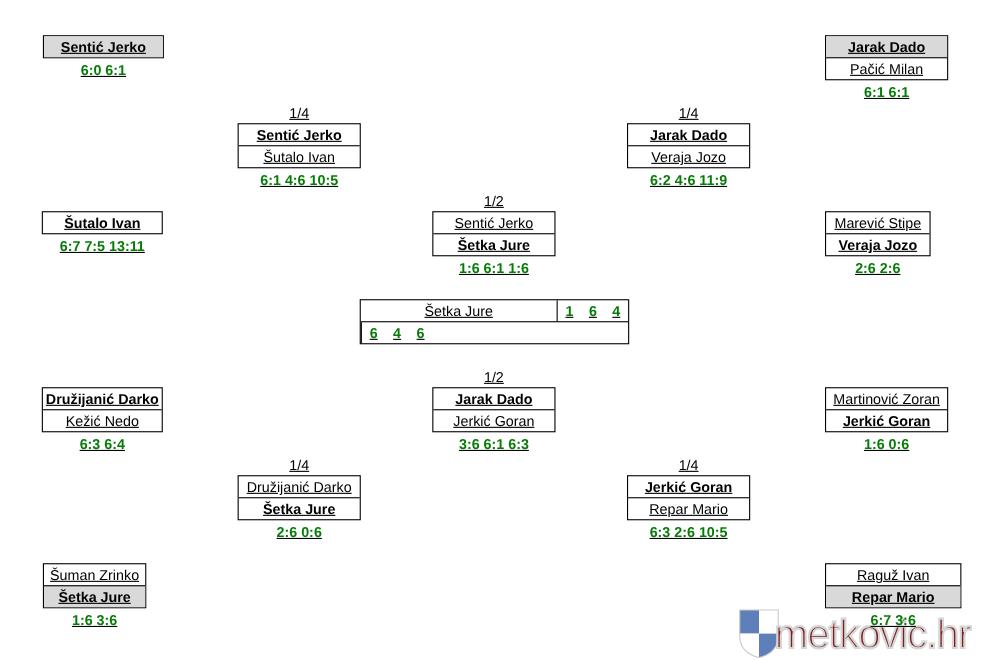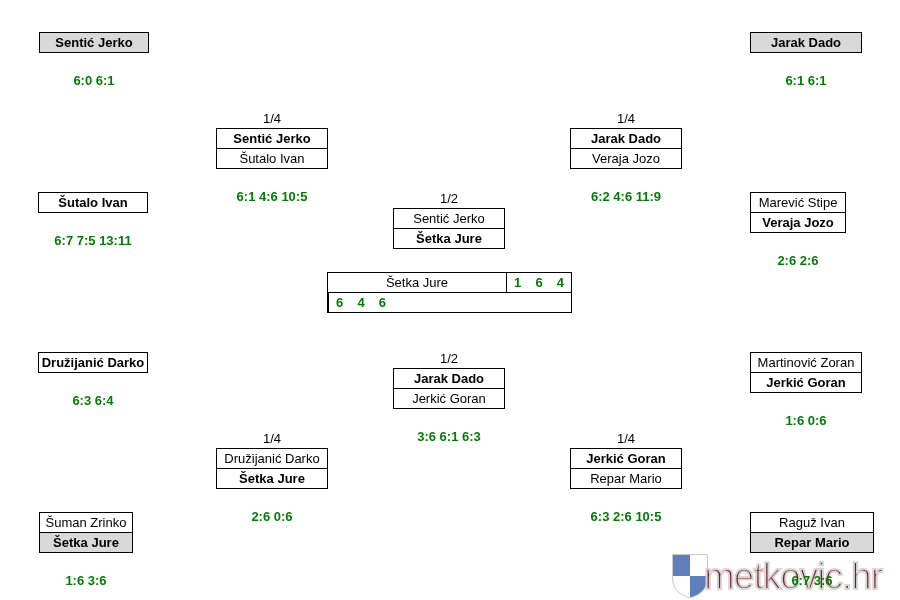--- a/index.html
+++ b/index.html
@@ -1,28 +1,28 @@
 <!DOCTYPE html>
 <html><head>
 <meta charset="utf-8">
 <style>
   html,body { margin:0; padding:0; background:#fff; }
   #stage {
     position:relative; width:900px; height:600px; overflow:hidden;
     font-family:"Liberation Sans","DejaVu Sans",sans-serif;
     font-size:13px; color:#000; background:#fff;
   }
-  .match { position:absolute; text-align:center; z-index:2; }
-  .round-label { height:18px; line-height:18px;margin-top:16px; }
+  .match { position:absolute; text-align:center; z-index:2;text-decoration:underline; }
+  .round-label { height:18px; line-height:18px; }
   .mbox { border:1px solid #000; background:#fff; }
   .prow { height:19px; line-height:19px; white-space:nowrap; }
   .prow + .prow { border-top:1px solid #000; }
   .winner { font-weight:bold; }
   .seed { background:#d9d9d9; }
-  .score { margin-top:20px; height:16px; line-height:16px; font-weight:bold; color:#077b07; white-space:nowrap; }
+  .score { margin-top:3px; height:16px; line-height:16px; font-weight:bold; color:#077b07; white-space:nowrap; }
   
   .frow { display:flex; height:19px; line-height:19px; }
   .frow + .frow { border-top:1px solid #000; }
   .fname { flex:1; text-align:center; white-space:nowrap; }
   .fsets { width:64px; border-left:1px solid #000; display:flex; font-weight:bold; color:#077b07; }
   .fsets span { flex:1; text-align:center; }
   
   .watermark {
     position:absolute; left:704px; top:556px; z-index:1;
     font-size:37px; font-weight:normal; letter-spacing:-1px;
@@ -38,20 +38,21 @@
   <div class="match" style="left:39px;top:32px;width:110px">
     <div class="mbox">
       <div class="prow winner seed">Sentić Jerko</div>
     </div>
     <div class="score">6:0 6:1</div>
   </div>
 
   <div class="match" style="left:750px;top:32px;width:112px">
     <div class="mbox">
       <div class="prow winner seed">Jarak Dado</div>
+      <div class="prow">Pačić Milan</div>
     </div>
     <div class="score">6:1 6:1</div>
   </div>
 
   <div class="match" style="left:216px;top:94px;width:112px">
     <div class="round-label">1/4</div>
     <div class="mbox">
       <div class="prow winner">Sentić Jerko</div>
       <div class="prow">Šutalo Ivan</div>
     </div>
@@ -116,20 +117,21 @@
     <div class="mbox">
       <div class="prow winner">Jarak Dado</div>
       <div class="prow">Jerkić Goran</div>
     </div>
     <div class="score">3:6 6:1 6:3</div>
   </div>
 
   <div class="match" style="left:38px;top:352px;width:110px">
     <div class="mbox">
       <div class="prow winner">Družijanić Darko</div>
+      <div class="prow">Kežić Nedo</div>
     </div>
     <div class="score">6:3 6:4</div>
   </div>
 
   <div class="match" style="left:750px;top:352px;width:112px">
     <div class="mbox">
       <div class="prow">Martinović Zoran</div>
       <div class="prow winner">Jerkić Goran</div>
     </div>
     <div class="score">1:6 0:6</div>

